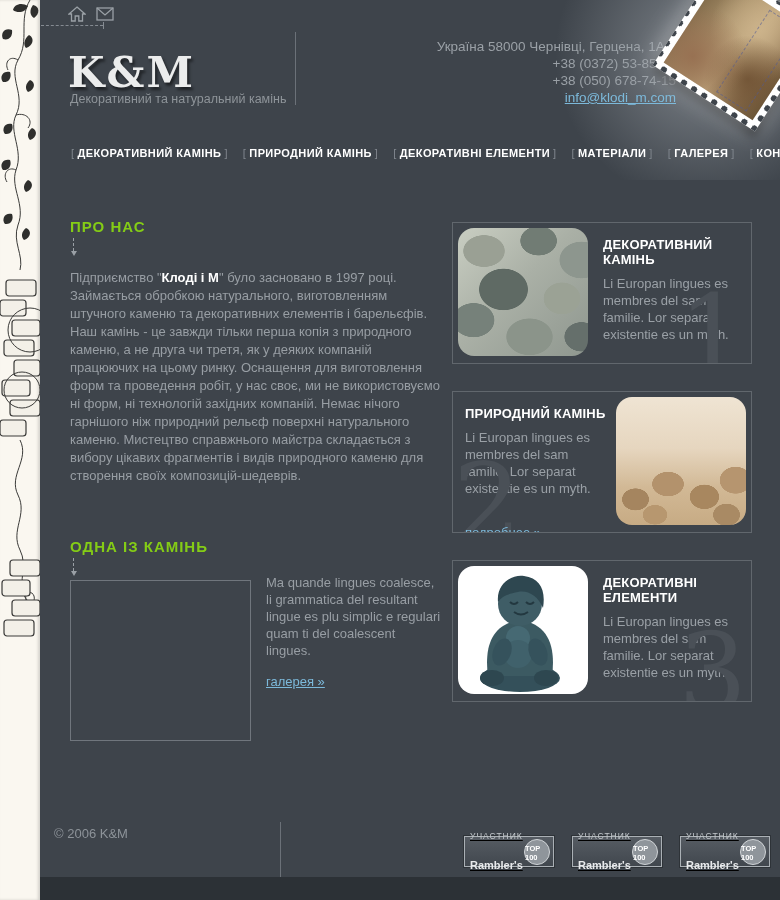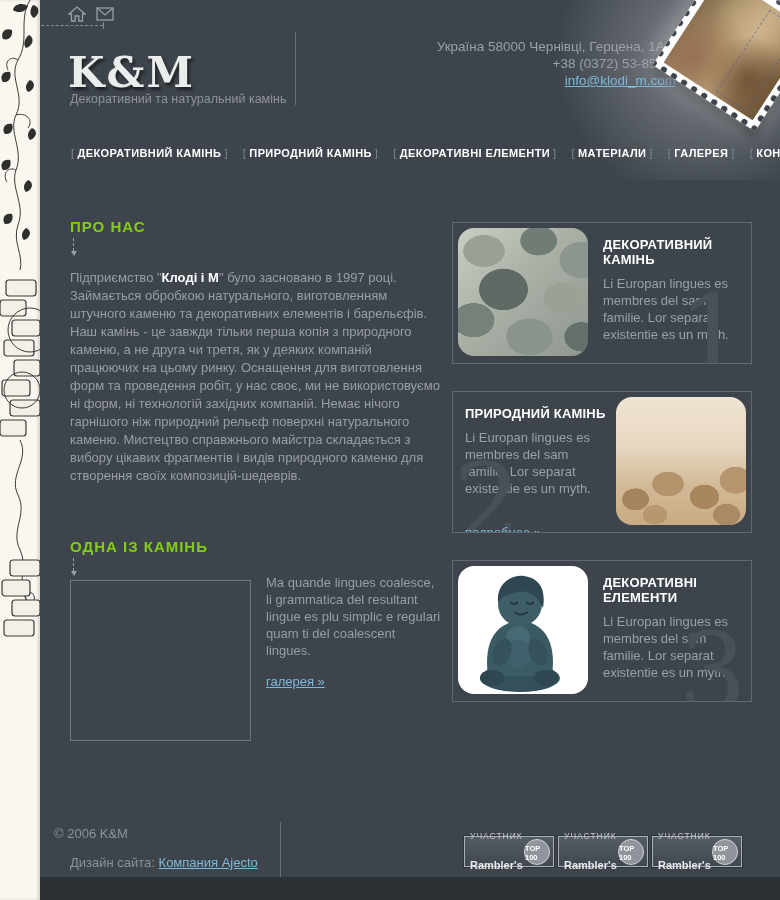--- a/index.html
+++ b/index.html
@@ -107,21 +107,21 @@
      radial-gradient(ellipse 20px 16px at 30% 92%, #b7976f 60%, transparent 62%),
      linear-gradient(180deg,#efe4d3 0%,#e6d6bf 40%,#d2b996 70%,#c7ab84 100%);}
   .photo3{background:#fff;}
 
   
   .footer-copy{position:absolute;left:54px;top:826px;font-size:13px;color:#8d9399;}
   .footer-design{position:absolute;left:70px;top:855px;font-size:13px;color:#8d9399;}
   .footer-design a{color:#7cb9da;text-decoration:underline;cursor:pointer;}
   .footer-divider{position:absolute;left:280px;top:822px;width:1px;height:62px;background:#6b7178;}
 
-  .badges{position:absolute;left:464px;top:836px;display:flex;gap:4px;}
+  .badges{position:absolute;left:464px;top:836px;display:flex;gap:18px;text-decoration:underline;}
   .badge{position:relative;width:88px;height:29px;border:1px solid #aab0b5;
          background:linear-gradient(#565c63,#41474e);cursor:pointer;
          box-shadow:0 0 0 1px #2e3338;display:flex;align-items:center;}
   .badge-txt{margin-left:5px;line-height:1;}
   .badge-member{font-size:8.5px;color:#c2c7cb;letter-spacing:1px;}
   .badge-brand{font-size:11px;font-weight:bold;color:#e8eaec;margin-top:19px;}
   .badge-circle{position:absolute;right:3px;top:2px;width:24px;height:24px;border-radius:50%;
         background:#8f959b;border:1px solid #d0d4d7;text-align:left;}
   .badge-top{font-size:7.5px;font-weight:bold;color:#fff;line-height:1;margin-top:5px;}
   .badge-100{font-size:7.5px;font-weight:bold;color:#fff;line-height:1;margin-top:1px;}
@@ -192,20 +192,21 @@
   </div>
   <div class="dash-line"></div>
 
   <div class="logo">K&amp;M</div>
   <div class="tagline">Декоративний та натуральний камінь</div>
   <div class="hdr-divider"></div>
 
   <div class="contact">
     <div>Україна 58000 Чернівці, Герцена, 1А/7</div>
     <div>+38 (0372) 53-85-87</div>
+    <div>+38 (050) 678-74-15</div>
     <div><a>info@klodi_m.com</a></div>
   </div>
 
   <div class="stamp">
     <div class="stamp-photo"></div>
   </div>
 
   <div class="nav">
     <div class="nav-item"><span class="br">[</span><span>ДЕКОРАТИВНИЙ КАМІНЬ</span><span class="br">]</span></div>
     <div class="nav-item"><span class="br">[</span><span>ПРИРОДНИЙ КАМІНЬ</span><span class="br">]</span></div>
@@ -270,23 +271,20 @@
     </div>
     <div class="txt txt-right">
       <h3>ДЕКОРАТИВНІ ЕЛЕМЕНТИ</h3>
       <div class="body">Li Europan lingues es membres del sam familie. Lor separat existentie es un myth.</div>
       <a>подробнее »</a>
     </div>
     <div class="big-num num-right">3</div>
   </div>
 
   <div class="footer-copy">© 2006 K&amp;M</div>
-  <div class="footer-design">
-    <span>Дизайн сайта: </span><a>Компания Ajecto</a>
-  </div>
   <div class="footer-divider"></div>
 
   <div class="badges">
     <div class="badge">
       <div class="badge-txt">
         <div class="badge-member">УЧАСТНИК</div>
         <div class="badge-brand">Rambler's</div>
       </div>
       <div class="badge-circle">
         <div class="badge-top">TOP</div>

